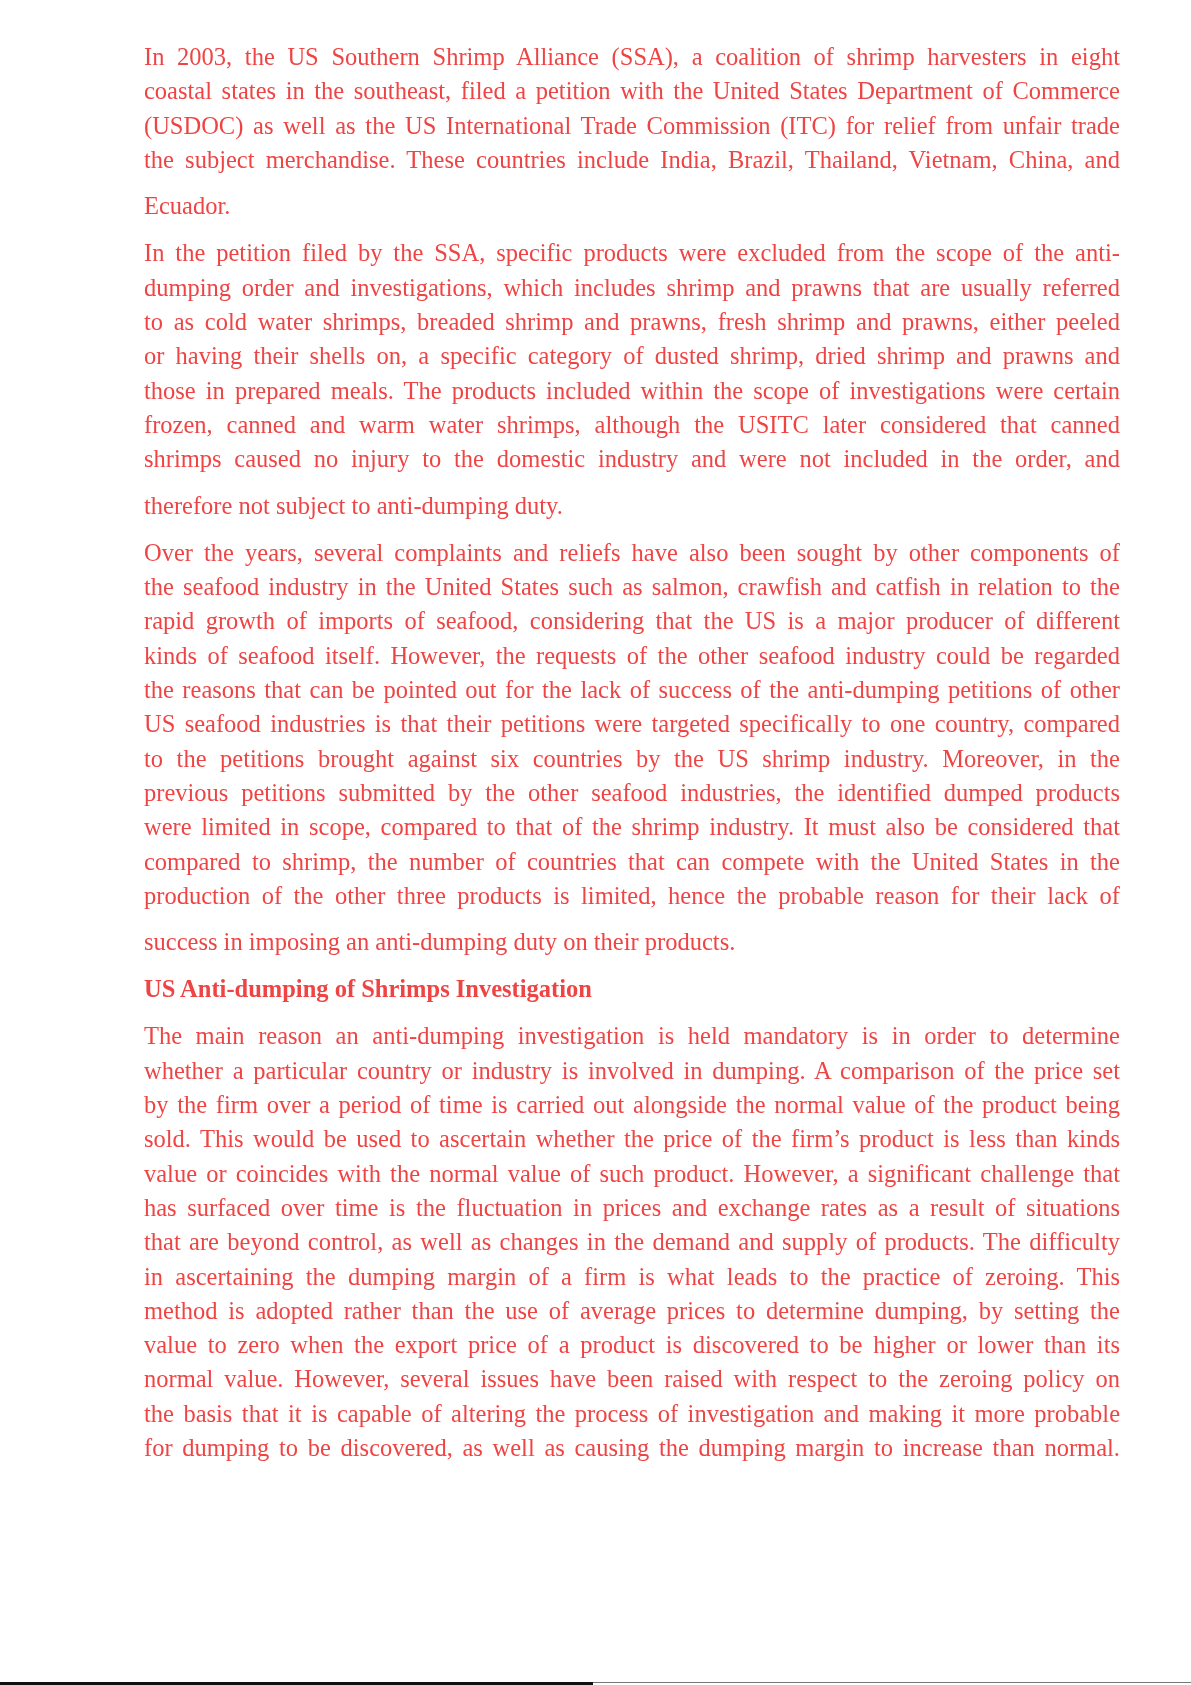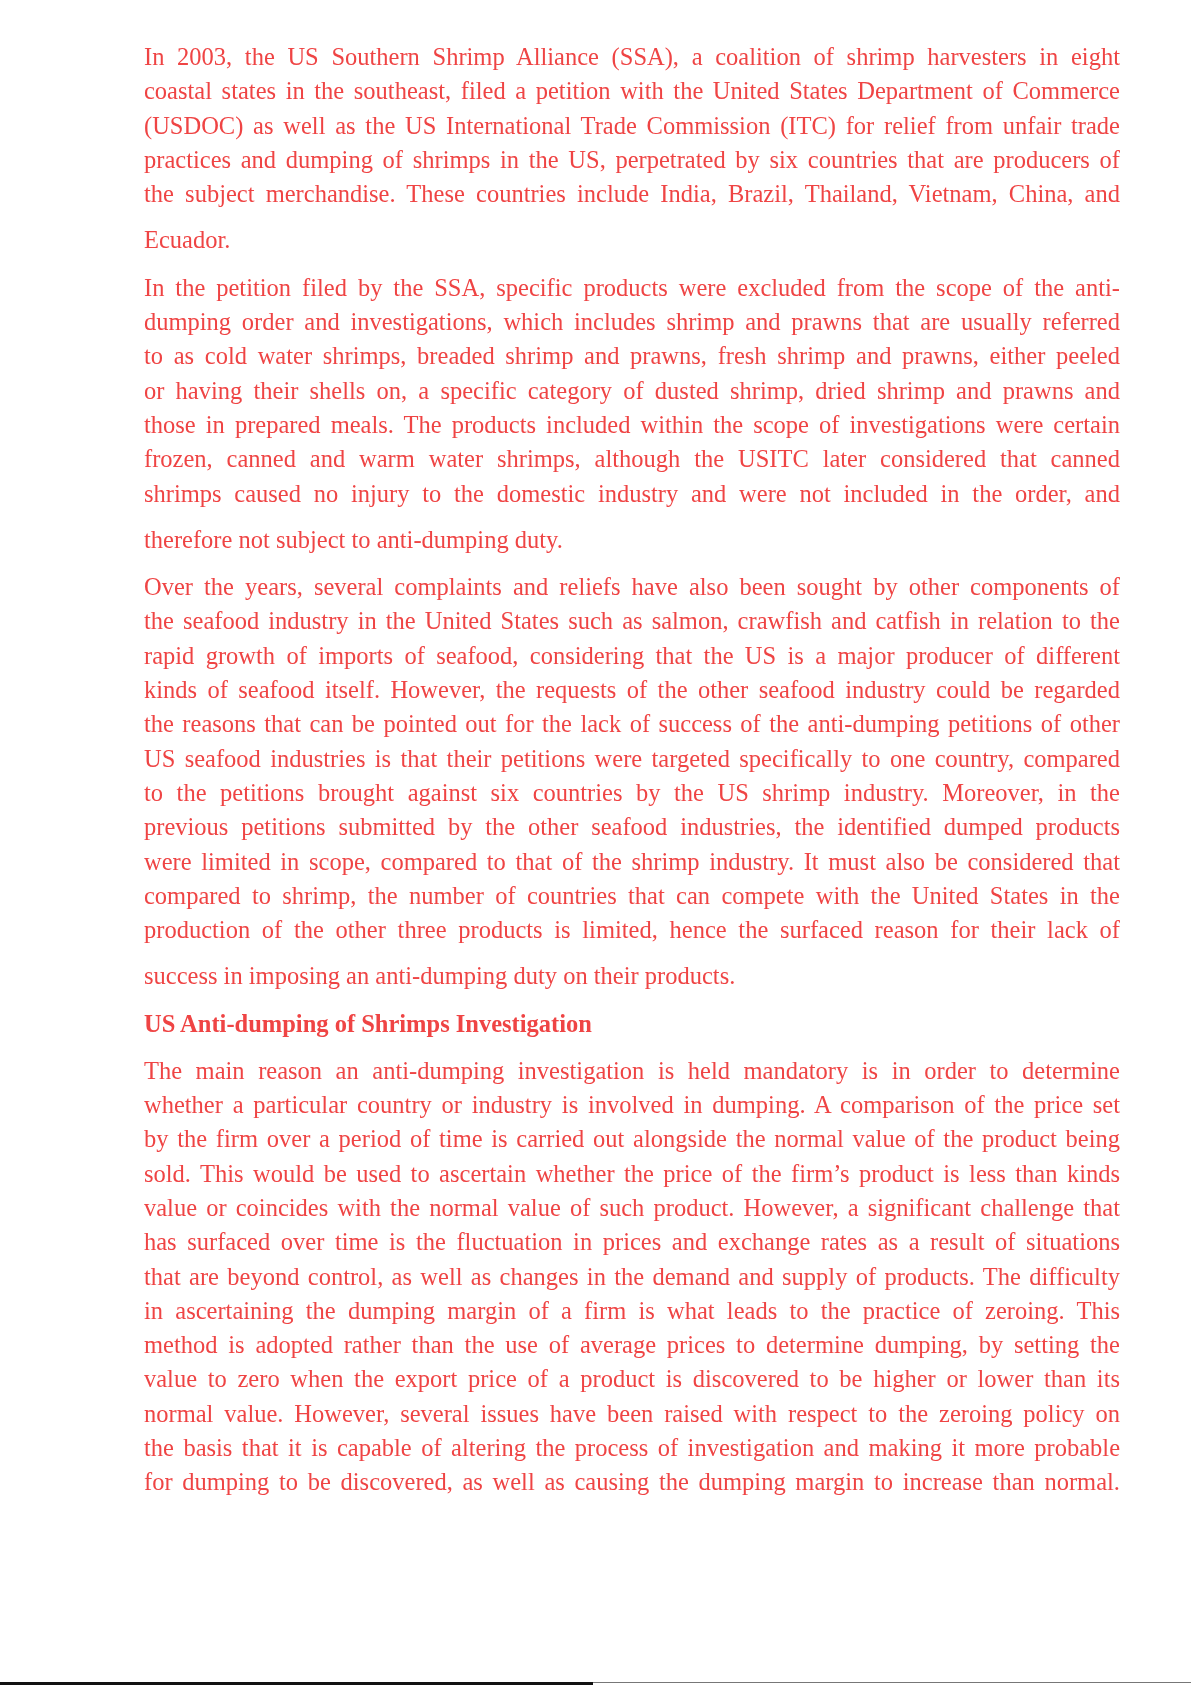--- a/index.html
+++ b/index.html
@@ -27,21 +27,20 @@
 </style>
 </head>
 <body>
 
 <div class="page">
   <div id="paras">
       <div class="para">
         <span class="line">In 2003, the US Southern Shrimp Alliance (SSA), a coalition of shrimp harvesters in eight</span>
         <span class="line">coastal states in the southeast, filed a petition with the United States Department of Commerce</span>
         <span class="line">(USDOC) as well as the US International Trade Commission (ITC) for relief from unfair trade</span>
-        <span class="line">practices and dumping of shrimps in the US, perpetrated by six countries that are producers of</span>
         <span class="line">the subject merchandise. These countries include India, Brazil, Thailand, Vietnam, China, and</span>
         <span class="line last">Ecuador.</span>
       </div>
       <div class="para">
         <span class="line">In the petition filed by the SSA, specific products were excluded from the scope of the anti-</span>
         <span class="line">dumping order and investigations, which includes shrimp and prawns that are usually referred</span>
         <span class="line">to as cold water shrimps, breaded shrimp and prawns, fresh shrimp and prawns, either peeled</span>
         <span class="line">or having their shells on, a specific category of dusted shrimp, dried shrimp and prawns and</span>
         <span class="line">those in prepared meals. The products included within the scope of investigations were certain</span>
         <span class="line">frozen, canned and warm water shrimps, although the USITC later considered that canned</span>
@@ -52,21 +51,21 @@
         <span class="line">Over the years, several complaints and reliefs have also been sought by other components of</span>
         <span class="line">the seafood industry in the United States such as salmon, crawfish and catfish in relation to the</span>
         <span class="line">rapid growth of imports of seafood, considering that the US is a major producer of different</span>
         <span class="line">kinds of seafood itself. However, the requests of the other seafood industry could be regarded</span>
         <span class="line">the reasons that can be pointed out for the lack of success of the anti-dumping petitions of other</span>
         <span class="line">US seafood industries is that their petitions were targeted specifically to one country, compared</span>
         <span class="line">to the petitions brought against six countries by the US shrimp industry. Moreover, in the</span>
         <span class="line">previous petitions submitted by the other seafood industries, the identified dumped products</span>
         <span class="line">were limited in scope, compared to that of the shrimp industry. It must also be considered that</span>
         <span class="line">compared to shrimp, the number of countries that can compete with the United States in the</span>
-        <span class="line">production of the other three products is limited, hence the surfaced reason for their lack of</span>
+        <span class="line">production of the other three products is limited, hence the probable reason for their lack of</span>
         <span class="line last">success in imposing an anti-dumping duty on their products.</span>
       </div>
     </div>
   <div class="heading">US Anti-dumping of Shrimps Investigation</div>
   <div id="section-para" class="para">
       <span class="line">The main reason an anti-dumping investigation is held mandatory is in order to determine</span>
       <span class="line">whether a particular country or industry is involved in dumping. A comparison of the price set</span>
       <span class="line">by the firm over a period of time is carried out alongside the normal value of the product being</span>
       <span class="line">sold. This would be used to ascertain whether the price of the firm’s product is less than kinds</span>
       <span class="line">value or coincides with the normal value of such product. However, a significant challenge that</span>

